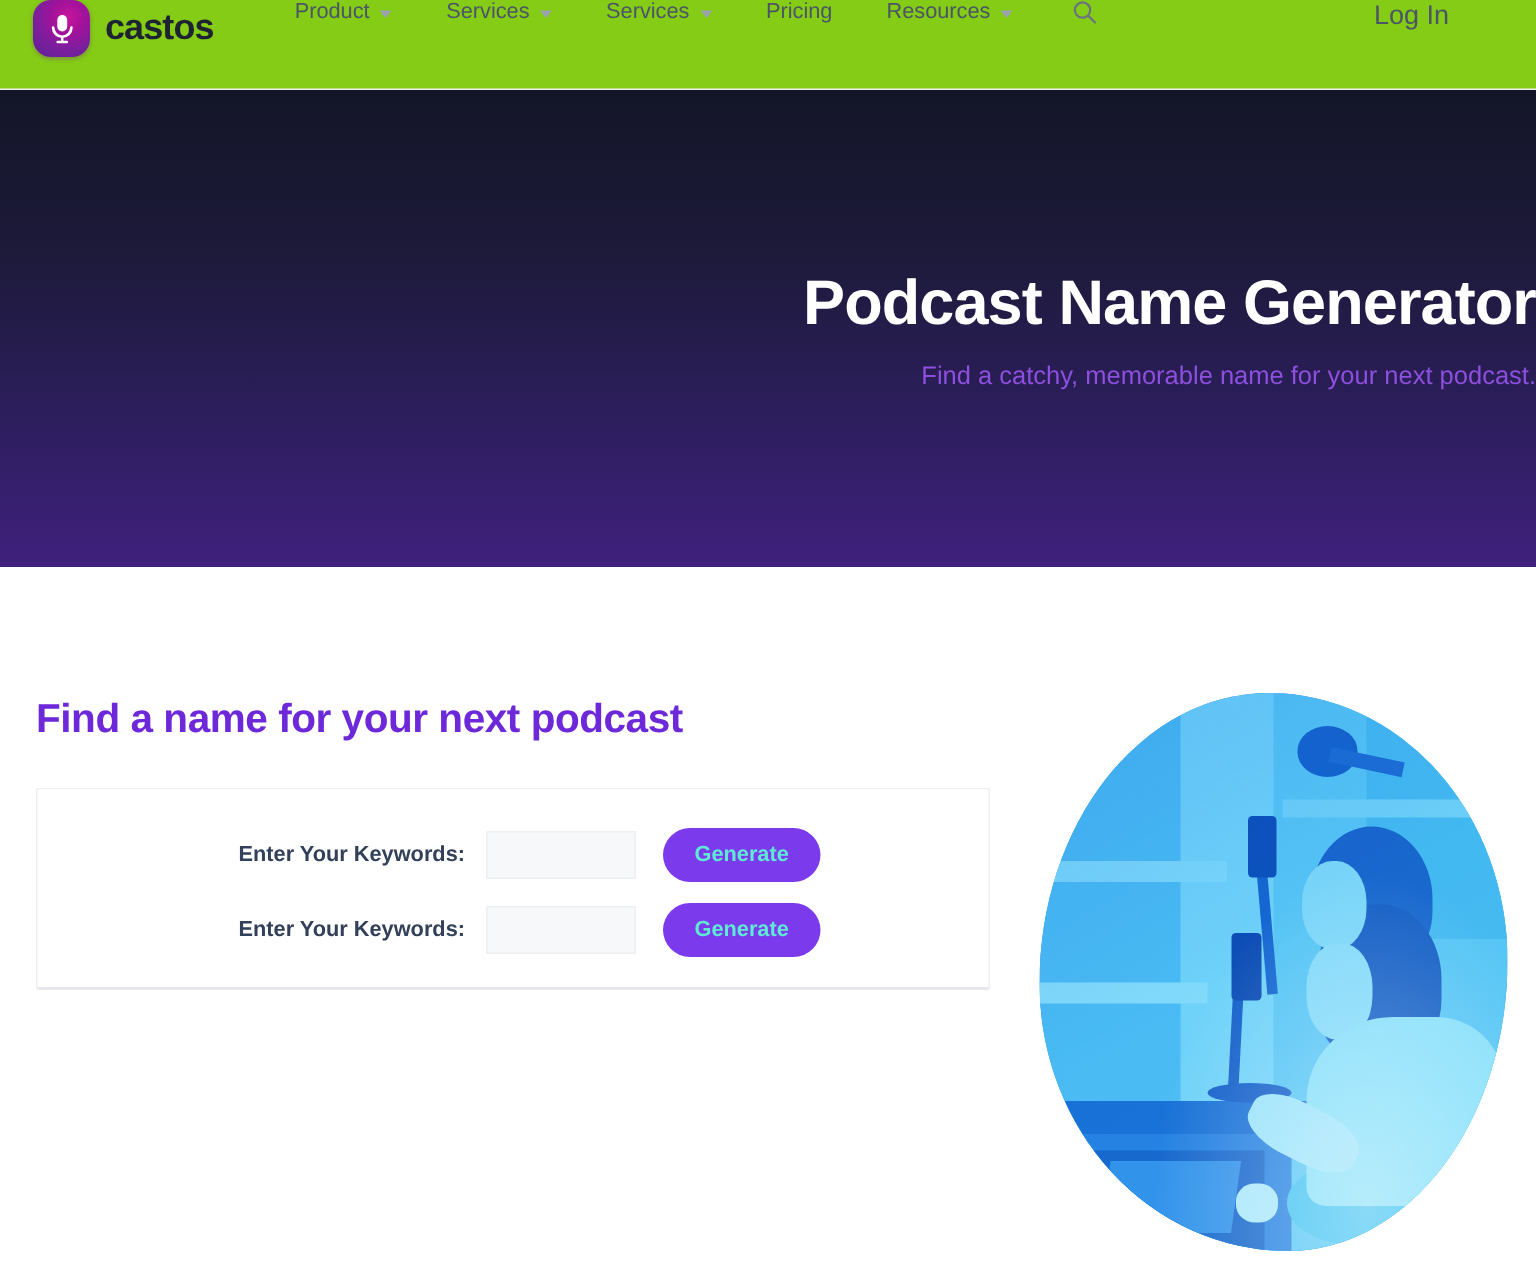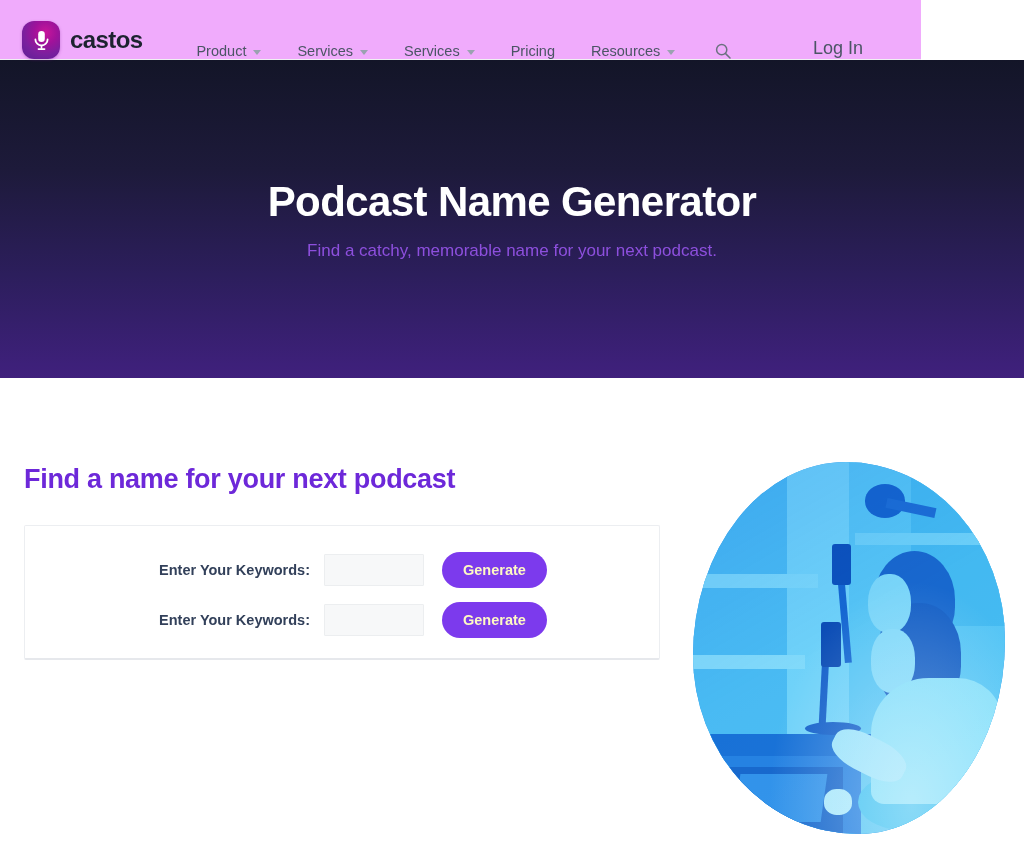--- a/index.html
+++ b/index.html
@@ -6,23 +6,23 @@
   html, body {
     width: 1024px; height: 842px;
     background: #ffffff;
     font-family: "Liberation Sans", sans-serif;
     overflow: hidden;
   }
   .page { position: relative; width: 1024px; height: 842px; background: #fff; }
 
   
   .nav {
-    position: absolute; top: 0; left: 0; width: 921px; height: 60px;
-    background: #f0abfc;
-    display: flex; align-items: flex-end;
+    position: absolute; top: 0; left: 0; width: 1024px; height: 60px;
+    background: #84cc16;
+    display: flex; align-items: flex-start;
     border-bottom: 1px solid #f0f0f3;
     z-index: 5;
   }
   .brand { display: flex; align-items: center; margin-left: 22px; }
   .brand-mark {
     width: 38px; height: 38px; border-radius: 12px;
     background: radial-gradient(circle at 62% 30%, #c8159b 0%, #a0129a 32%, #7a1f9e 62%, #5c1f96 100%);
     display: flex; align-items: center; justify-content: center;
     position: relative;
     box-shadow: 0 1px 3px rgba(120,20,140,.35);
@@ -55,21 +55,21 @@
     background: #ee2a6b; color: #fff;
     font-size: 12.5px; font-weight: bold; letter-spacing: .35px;
     padding: 13px 22px; border-radius: 8px; border: none;
     cursor: pointer; font-family: inherit; white-space: nowrap;
   }
 
   
   .hero {
     position: absolute; top: 60px; left: 0; width: 1024px; height: 390px;
     background: linear-gradient(180deg, #131528 0%, #1d1a3a 28%, #2c1e5c 55%, #3d2079 78%, #4b1f8c 100%);
-    text-align: center;
+    text-align: right;
   }
   .hero-title {
     margin-top: 118px;
     font-size: 42px; font-weight: bold; color: #ffffff;
     letter-spacing: -.6px; line-height: 1.12;
   }
   .hero-sub {
     margin-top: 16px; font-size: 17px; color: #8d4fdd; font-weight: 400;
   }
 
@@ -98,21 +98,21 @@
     font-size: 14.5px; font-weight: bold; color: #32405a;
   }
   .field-input {
     width: 100px; height: 32px;
     background: #f7f8f9; border: 1px solid #eceef0; border-radius: 1px;
     font-family: inherit; font-size: 13px; color: #32405a;
     padding: 0 7px; outline: none;
   }
   .gen-btn {
     margin-left: 18px;
-    background: #7c3aed; color: #fef9c3;
+    background: #7c3aed; color: #5eead4;
     font-size: 14.5px; font-weight: bold;
     padding: 10px 21px; border: none; border-radius: 22px;
     cursor: pointer; font-family: inherit;
   }
 
   
   .photo-wrap {
     position: absolute; left: 693px; top: 84px;
     width: 312px; height: 372px;
     border-radius: 49% 51% 47% 53% / 52% 48% 52% 48%;

